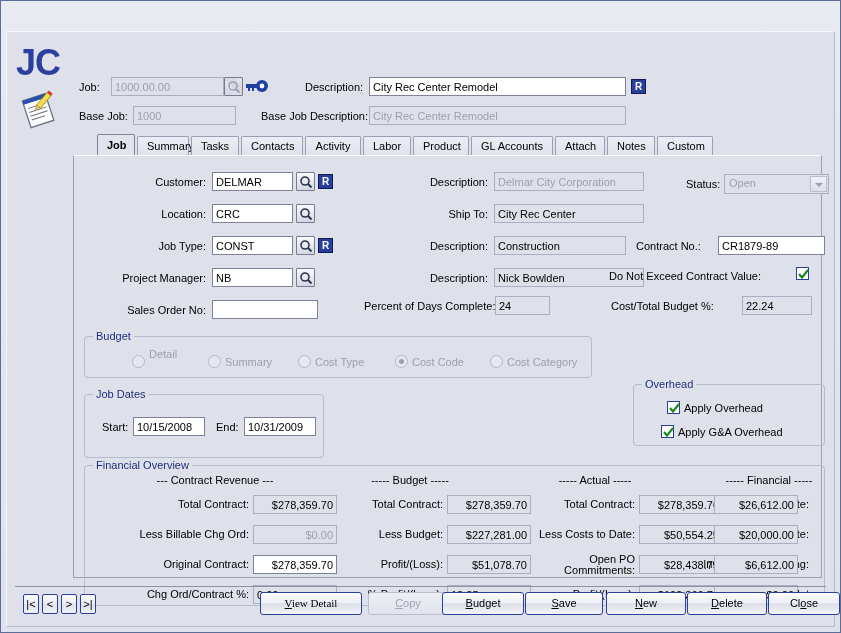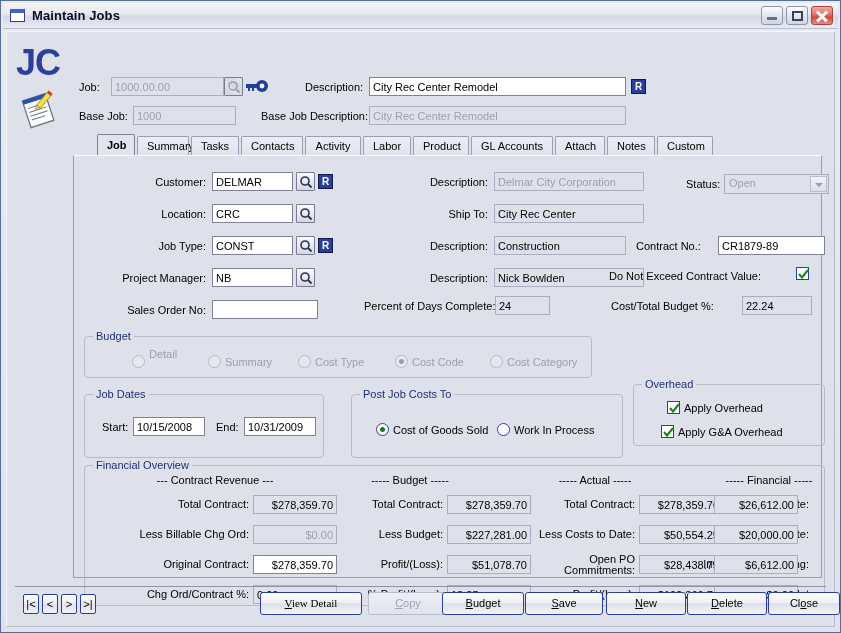--- a/index.html
+++ b/index.html
@@ -221,36 +221,20 @@
   .btn.dis { border-color:#b9bdcc; color:#a0a4b4;
     background: linear-gradient(to bottom,#eceef4 0%,#e2e4ed 100%); }
   .btn u { text-decoration: underline; }
   .hr-sep { position:absolute; left:0; right:0; height:1px; background:#8e93a6; }
 </style>
 </head>
 <body>
 
 <div id="app">
 
-  <div id="titlebar">
-    <div class="docicon"></div>
-    <div class="ttl">Maintain Jobs</div>
-    <div id="wbtns">
-      <div class="wbtn">
-          <span class="g-min"></span>
-        </div>
-      <div class="wbtn">
-          <span class="g-max"></span>
-        </div>
-      <div class="wbtn close">
-        <span class="g-cl1"></span>
-          <span class="g-cl2"></span>
-      </div>
-    </div>
-  </div>
 
   <div id="client">
 
     <div class="jc-logo">JC</div>
     <svg class="notepad-icon" viewBox="0 0 42 40">
       <g transform="rotate(-18 21 20)">
         <rect x="7" y="6" width="24" height="28" fill="#fdfdfd" stroke="#6d7285" stroke-width="1.3"></rect>
         <rect x="7" y="6" width="24" height="4" fill="#2b4fb0"></rect>
         <g stroke="#6d7285" stroke-width="1">
           <line x1="10" y1="15" x2="28" y2="15"></line>
@@ -395,29 +379,20 @@
       </div>
 
       <div class="grp" style="left:10px; top:238px; width:240px; height:64px;">
         <div class="cap">Job Dates</div>
         <div class="lbl absi" style="left:17px; top:26px;">Start:</div>
         <input class="fld absi" style="left: 48px; top: 22px; width: 72px;" value="10/15/2008">
         <div class="lbl absi" style="left:131px; top:26px;">End:</div>
         <input class="fld absi" style="left: 159px; top: 22px; width: 72px;" value="10/31/2009">
       </div>
 
-      <div class="grp" style="left:277px; top:238px; width:272px; height:64px;">
-        <div class="cap">Post Job Costs To</div>
-        <div id="post-options">
-            <div class="radio on" style="left: 24px; top: 28px; border-color: rgb(42, 63, 156);"></div>
-            <div class="lbl absi" style="left: 41px; top: 29px;">Cost of Goods Sold</div>
-            <div class="radio" style="left: 145px; top: 28px; border-color: rgb(42, 63, 156);"></div>
-            <div class="lbl absi" style="left: 162px; top: 29px;">Work In Process</div>
-          </div>
-      </div>
 
       <div class="grp" style="left:559px; top:228px; width:192px; height:62px;">
         <div class="cap">Overhead</div>
         <div id="overhead-options">
             <div class="chk" style="left: 33px; top: 16px;">
               <svg width="11" height="11" viewBox="0 0 11 11">
                 <polyline points="1,5 4,8.5 10,1" fill="none" stroke="#1a8a1a" stroke-width="2.1"></polyline>
               </svg>
             </div>
             <div class="lbl absi" style="left: 50px; top: 17px;">Apply Overhead</div>

